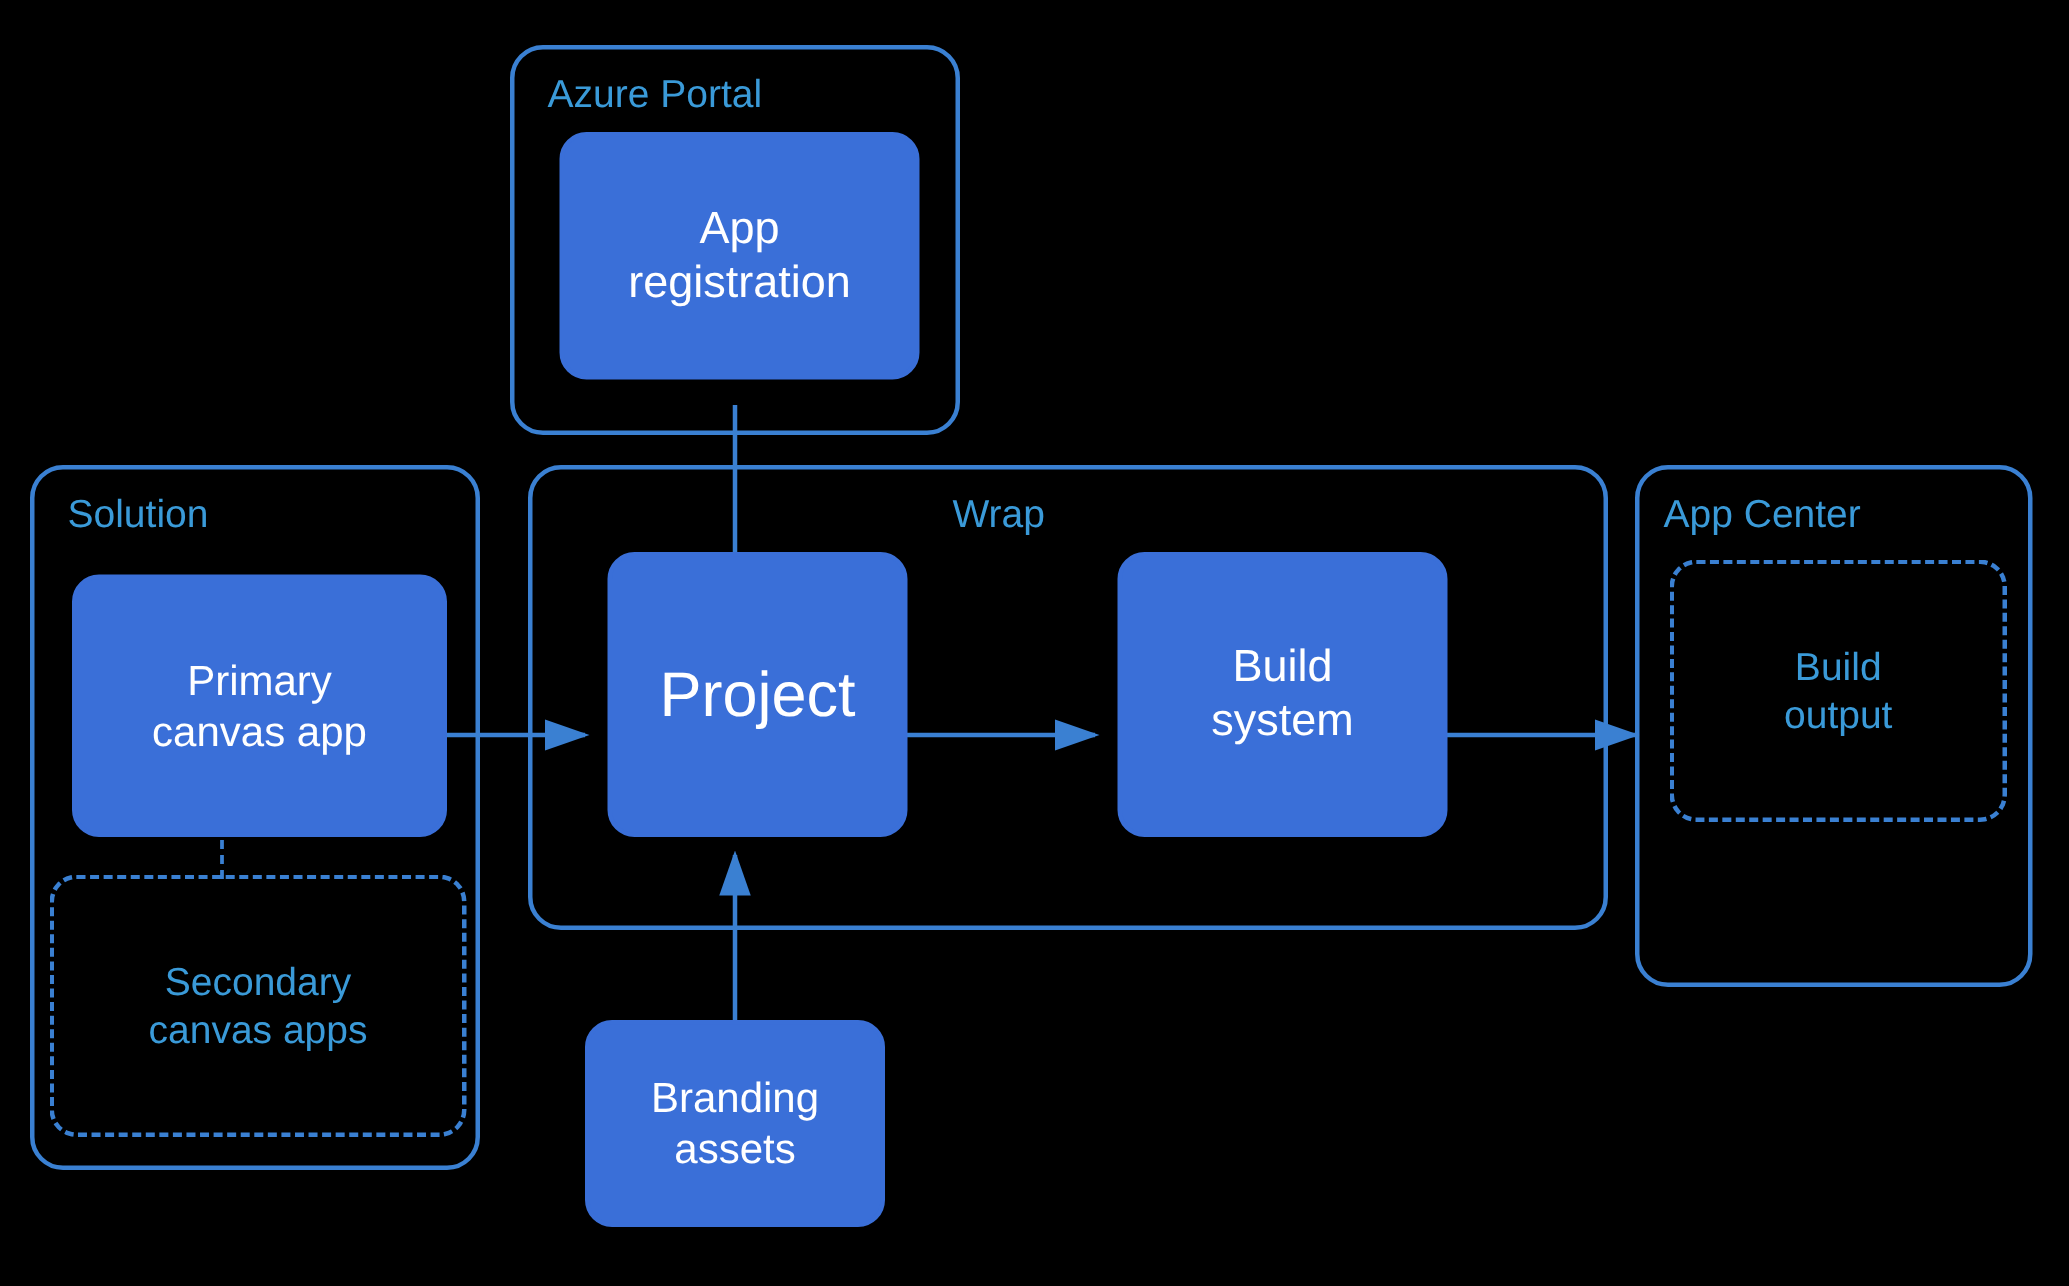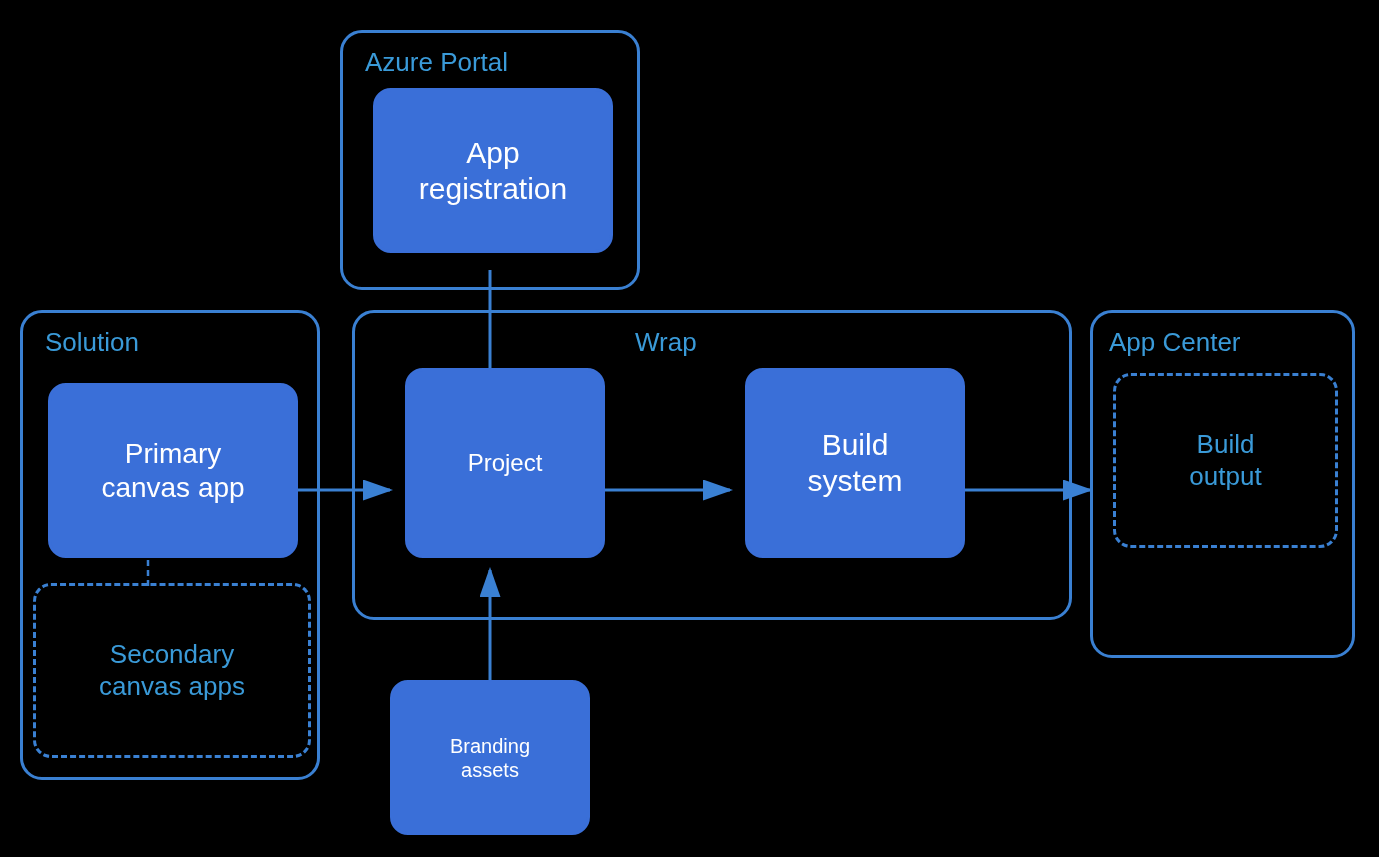--- a/index.html
+++ b/index.html
@@ -120,37 +120,37 @@
 
     <div class="box box-solid" style="left: 30px; top: 55px; width: 240px; height: 165px; font-size: 30px;">
       <span style="white-space: pre-line;">App
 registration</span>
     </div>
   </div>
 
   <div class="container-box container-solid" style="left: 340px; top: 310px; width: 720px; height: 310px; margin-left: 12px;">
     <span class="container-label" style="left: 280px;">Wrap</span>
 
-    <div class="box box-solid" style="left: 50px; top: 55px; width: 200px; height: 190px; font-size: 24px; text-align: right;">
+    <div class="box box-solid" style="left: 50px; top: 55px; width: 200px; height: 190px; font-size: 42px; text-align: right;">
       <span>Project</span>
     </div>
 
     <div class="box box-solid" style="left: 390px; top: 55px; width: 220px; height: 190px; font-size: 30px;">
       <span style="white-space: pre-line;">Build
 system</span>
     </div>
   </div>
 
   <div class="container-box container-solid" style="left: 1090px; top: 310px; width: 265px; height: 348px;">
     <span class="container-label" style="left: 16px;">App Center</span>
 
     <div class="box box-dashed" style="left: 20px; top: 60px; width: 225px; height: 175px; font-size: 26px; color: #3a9ad8;">
       <span style="white-space: pre-line;">Build
 output</span>
     </div>
   </div>
 
-  <div class="box box-solid" style="left: 390px; top: 680px; width: 200px; height: 155px; font-size: 20px; justify-content: center;">
+  <div class="box box-solid" style="left: 390px; top: 680px; width: 200px; height: 138px; font-size: 28px; justify-content: center;">
     <span style="white-space: pre-line;">Branding
 assets</span>
   </div>
 
 </div>
 
 </body></html>

